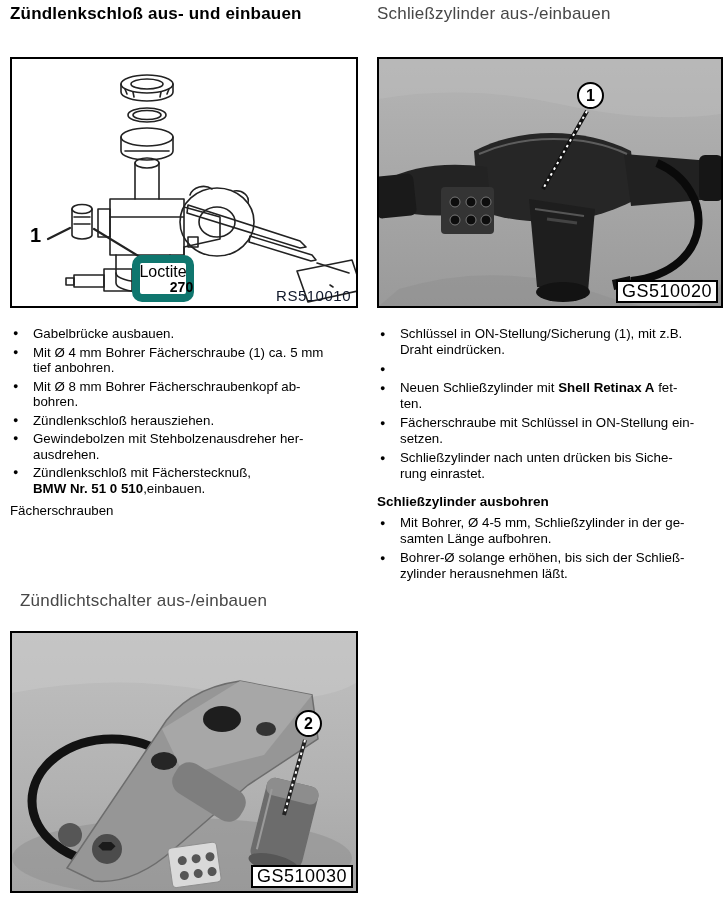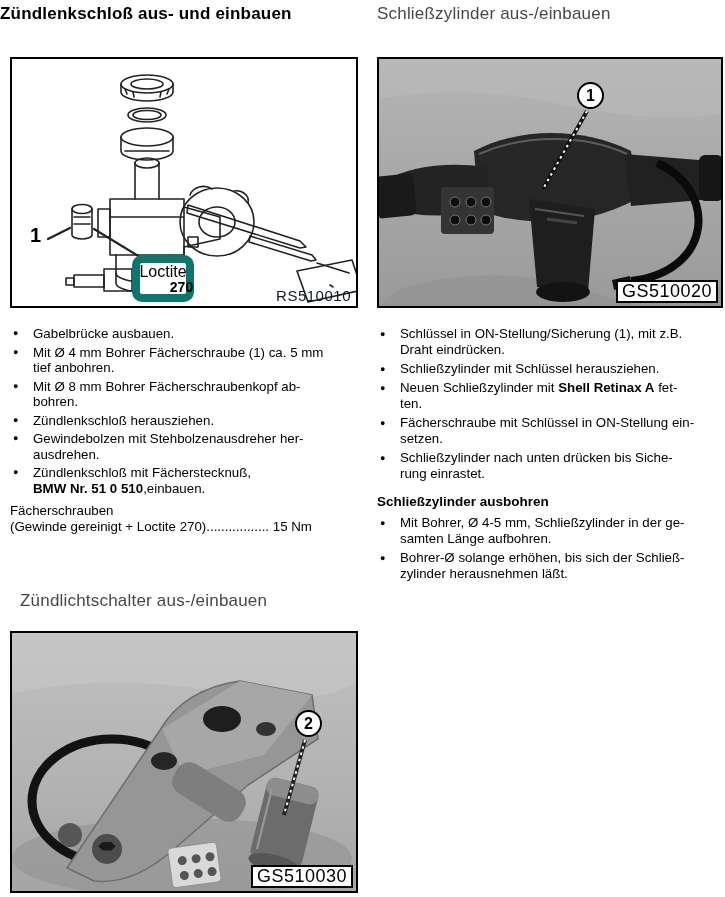--- a/index.html
+++ b/index.html
@@ -7,21 +7,21 @@
   body {
     position:relative;
     background:#ffffff;
     font-family:"Liberation Sans", sans-serif;
     color:#000;
     overflow:hidden;
   }
   .h1 { position:absolute; font-size:17px; letter-spacing:0.2px; white-space:nowrap; }
   .h1.bold { font-weight:bold; color:#000; }
   .h1.gray { font-weight:400; color:#474747; }
-  #heading-left  { left:0; top:4px; }
+  #heading-left  { left:10px; top:4px; }
   #heading-right { left:377px; top:4px; }
   #heading-left2 { left:20px; top:591px; }
 
   .figure {
     position:absolute;
     border:2px solid #000;
     background:#fff;
     overflow:hidden;
   }
   #fig-drawing { left:10px;  top:57px;  width:348px; height:251px; }
@@ -220,23 +220,20 @@
     <li>
         <span class="dot">●</span>
         <span class="txt"><span>Zündlenkschloß mit Fächerstecknuß,
 </span><b>BMW Nr. 51 0 510</b><span>,einbauen.</span></span>
       </li>
   </ul>
 </div>
 
 <div id="torque-block">
   <div>Fächerschrauben</div>
-  <div class="torque-line2">
-    <span>(Gewinde gereinigt + Loctite 270)</span><span>.................</span><span style="white-space:pre;"> 15 Nm</span>
-  </div>
 </div>
 
 <div id="heading-left2" class="h1 gray">Zündlichtschalter aus-/einbauen</div>
 
 <div id="fig-photo2" class="figure">
   <svg width="344" height="258" viewBox="0 0 344 258">
     <defs>
       <linearGradient id="bg2" x1="0" y1="0" x2="0" y2="1">
         <stop offset="0" stop-color="#c0c0c0"></stop>
         <stop offset="0.6" stop-color="#b2b2b2"></stop>
@@ -288,21 +285,20 @@
 
 <div id="right-list" class="col-list">
   <ul class="blist">
     <li>
         <span class="dot">●</span>
         <span class="txt">Schlüssel in ON-Stellung/Sicherung (1), mit z.B.
 Draht eindrücken.</span>
       </li>
     <li>
         <span class="dot">●</span>
-        <span class="txt">Schließzylinder mit Schlüssel herausziehen.</span>
       </li>
     <li>
         <span class="dot">●</span>
         <span class="txt"><span>Neuen Schließzylinder mit </span><b>Shell Retinax A</b><span> fet-
 ten.</span></span>
       </li>
     <li>
         <span class="dot">●</span>
         <span class="txt">Fächerschraube mit Schlüssel in ON-Stellung ein-
 setzen.</span>

